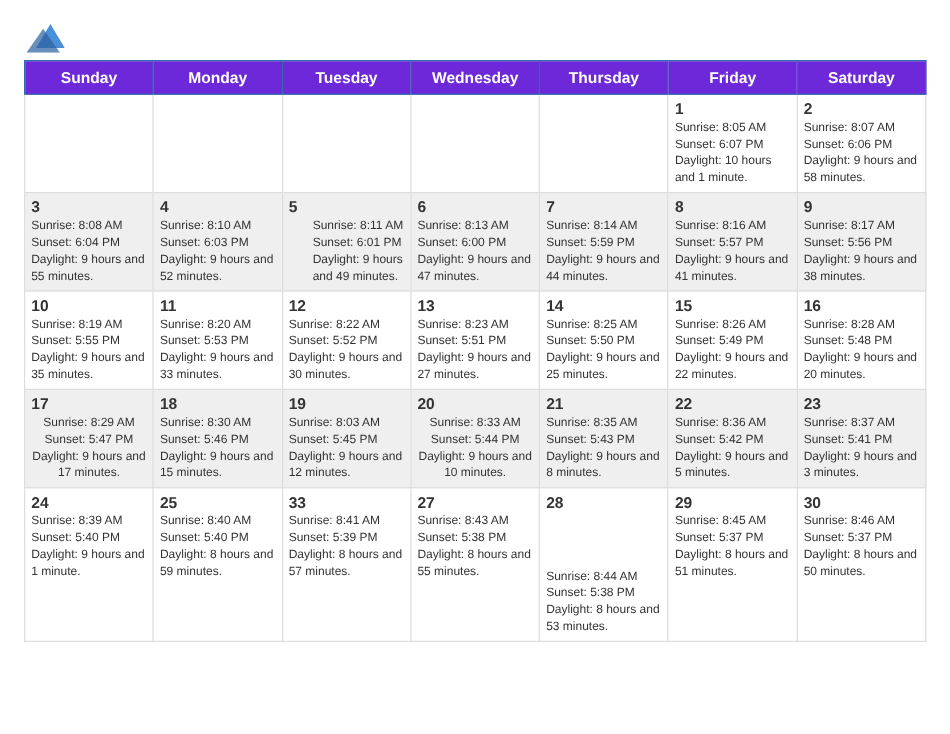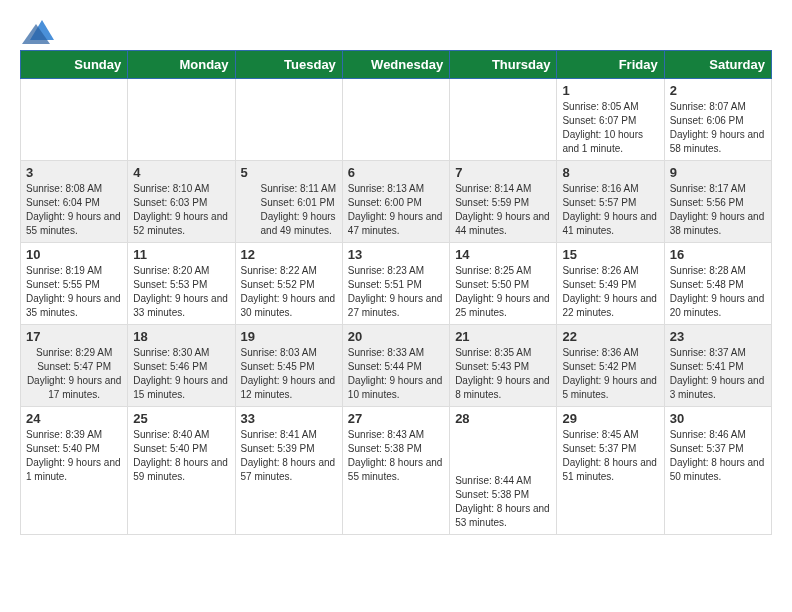--- a/index.html
+++ b/index.html
@@ -8,21 +8,21 @@
     .header-top { display: flex; align-items: flex-start; justify-content: space-between; margin-bottom: 6px; }
     .logo { display: flex; align-items: center; }
     .logo-text { display: flex; flex-direction: column; line-height: 1.1; }
     .logo-general { font-size: 15px; font-weight: bold; color: #333; }
     .logo-blue { font-size: 15px; font-weight: bold; color: #4a90d9; }
     .logo-icon { width: 32px; height: 28px; margin-left: 2px; }
     .title-section { text-align: right; }
     .month-title { font-size: 36px; font-weight: 300; color: #333; }
     .location { font-size: 16px; color: #555; }
     table { width: 100%; border-collapse: collapse; margin-top: 4px; }
-    th { background-color: #15803d; color: #fff; font-size: 13px; font-weight: bold; padding: 6px 6px; text-align: right; border: 1px solid #2e6aad; }
+    th { background-color: #6d28d9; color: #fff; font-size: 13px; font-weight: bold; padding: 6px 6px; text-align: center; border: 1px solid #2e6aad; }
     td { vertical-align: top; padding: 4px 5px; font-size: 10px; color: #333; border: 1px solid #ddd; width: calc(100%/7); background: #fff; min-height: 80px; }
     td.empty { background: #f9f9f9; }
     .day-num { font-size: 13px; font-weight: bold; color: #333; display: block; margin-bottom: 2px; }
     .day-info { font-size: 10px; color: #333; line-height: 1.4; }
     tr:nth-child(odd) td { background: #fff; }
     tr:nth-child(even) td { background: #efefef; }
     th:first-child { border-radius: 0; }
   </style>
 </head>
 <body>
@@ -179,21 +179,21 @@
 Daylight: 9 hours and 15 minutes.</div>
           </td>
           <td>
             <span class="day-num">19</span>
             <div class="day-info" style="white-space: pre-line;">Sunrise: 8:03 AM
 Sunset: 5:45 PM
 Daylight: 9 hours and 12 minutes.</div>
           </td>
           <td>
             <span class="day-num">20</span>
-            <div class="day-info" style="white-space: pre-line;">Sunrise: 8:33 AM
+            <div class="day-info" style="white-space: pre-line; text-align: center;">Sunrise: 8:33 AM
 Sunset: 5:44 PM
 Daylight: 9 hours and 10 minutes.</div>
           </td>
           <td>
             <span class="day-num">21</span>
             <div class="day-info" style="white-space: pre-line;">Sunrise: 8:35 AM
 Sunset: 5:43 PM
 Daylight: 9 hours and 8 minutes.</div>
           </td>
           <td>

